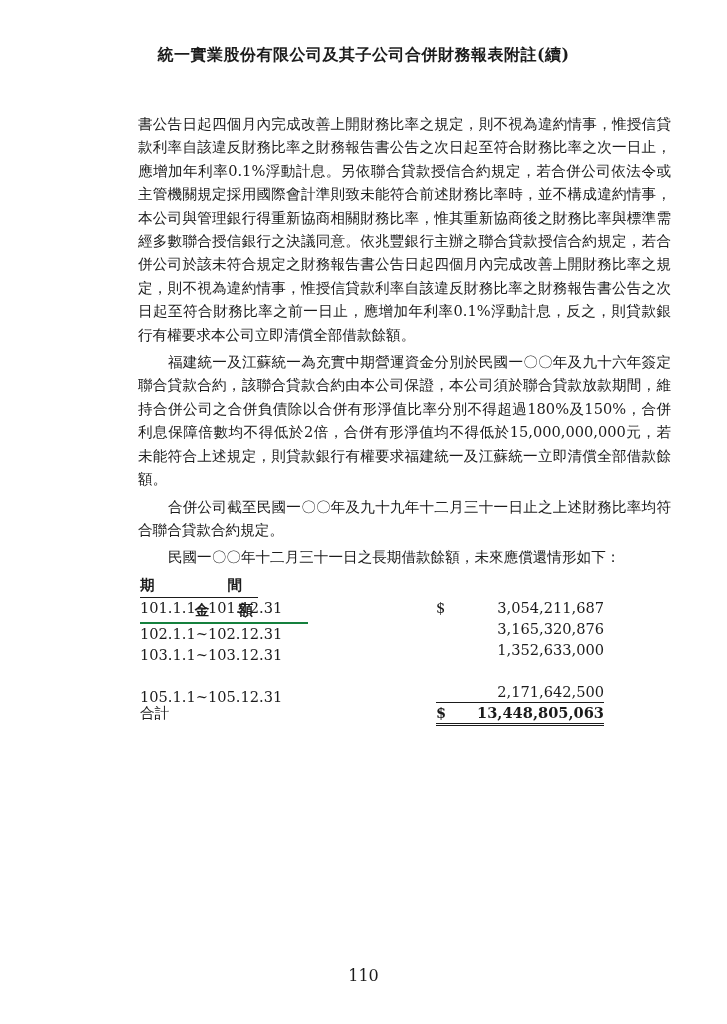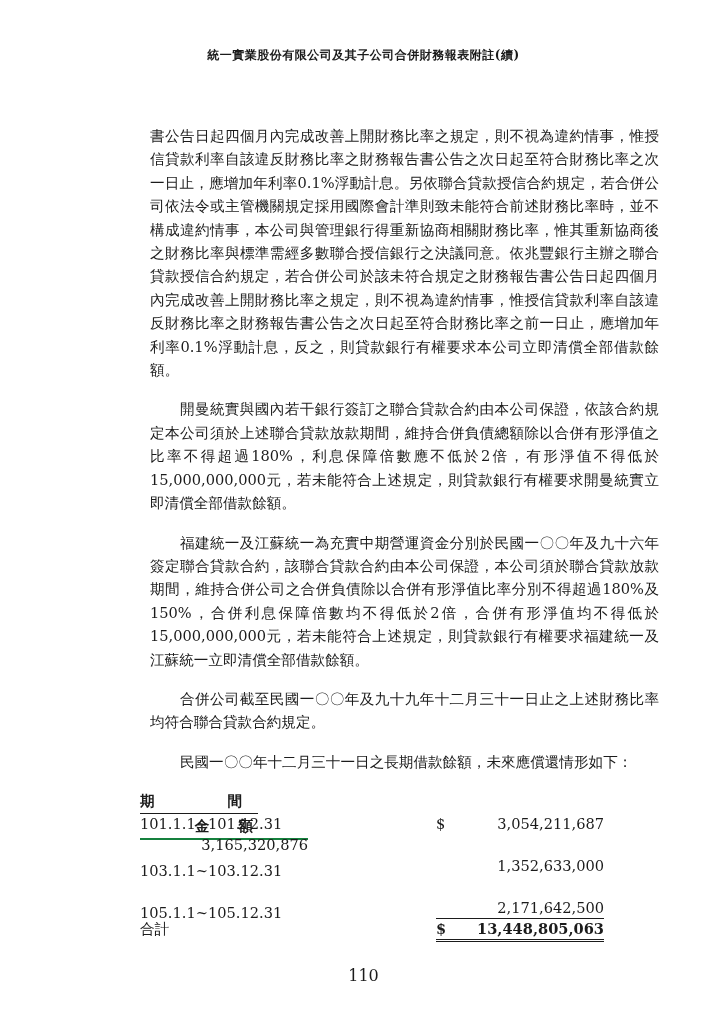--- a/index.html
+++ b/index.html
@@ -9,35 +9,35 @@
     height: 1024px;
     background: #ffffff;
     font-family: "DejaVu Serif", serif;
     color: #1b1b1b;
     overflow: hidden;
   }
   .doc-title {
     padding-top: 44px;
     text-align: center;
     font-weight: bold;
-    font-size: 12px;
+    font-size: 16px;
     letter-spacing: 0.5px;
     line-height: 22px;
   }
   .content {
     position: absolute;
     left: 134px;
     top: 108px;
     width: 541px;
     font-size: 14.6px;
     line-height: 23.4px;
     text-align: justify;
     text-justify: inter-ideograph;
   }
-  .content p { margin: 16px; }
+  .content p { margin: 4px; }
   .content p.indent { text-indent: 2.05em; }
 
   .ltable { margin-top: 1px; padding-left: 6px; }
   .trow {
     display: flex;
     align-items: baseline;
     height: 21px;
     line-height: 21px;
   }
   .trow.thead { height: 24px; line-height: 24px; flex-direction: column; }
@@ -77,41 +77,41 @@
 </style>
 </head>
 <body>
 
 <div class="page">
 
   <div class="doc-title">統一實業股份有限公司及其子公司合併財務報表附註(續)</div>
 
   <div class="content">
     <p>書公告日起四個月內完成改善上開財務比率之規定，則不視為違約情事，惟授信貸款利率自該違反財務比率之財務報告書公告之次日起至符合財務比率之次一日止，應增加年利率0.1%浮動計息。另依聯合貸款授信合約規定，若合併公司依法令或主管機關規定採用國際會計準則致未能符合前述財務比率時，並不構成違約情事，本公司與管理銀行得重新協商相關財務比率，惟其重新協商後之財務比率與標準需經多數聯合授信銀行之決議同意。依兆豐銀行主辦之聯合貸款授信合約規定，若合併公司於該未符合規定之財務報告書公告日起四個月內完成改善上開財務比率之規定，則不視為違約情事，惟授信貸款利率自該違反財務比率之財務報告書公告之次日起至符合財務比率之前一日止，應增加年利率0.1%浮動計息，反之，則貸款銀行有權要求本公司立即清償全部借款餘額。</p>
-    <p class="indent">開曼統實與國內若干銀行簽訂之聯合貸款合約由本公司保證，依該合約規定本公司須於上述聯合貸款放款期間，維持合併負債總額除以合併有形淨值之比率不得超過180%，利息保障倍數應不低於2倍，有形淨值不得低於15,000,000,000元，若未能符合上述規定，則貸款銀行有權要求開曼統實立即清償全部借款餘額。</p>
     <p class="indent">福建統一及江蘇統一為充實中期營運資金分別於民國一〇〇年及九十六年簽定聯合貸款合約，該聯合貸款合約由本公司保證，本公司須於聯合貸款放款期間，維持合併公司之合併負債除以合併有形淨值比率分別不得超過180%及150%，合併利息保障倍數均不得低於2倍，合併有形淨值均不得低於15,000,000,000元，若未能符合上述規定，則貸款銀行有權要求福建統一及江蘇統一立即清償全部借款餘額。</p>
     <p class="indent">合併公司截至民國一〇〇年及九十九年十二月三十一日止之上述財務比率均符合聯合貸款合約規定。</p>
     <p class="indent">民國一〇〇年十二月三十一日之長期借款餘額，未來應償還情形如下：</p>
 
     <div class="ltable">
 
       <div class="trow thead">
         <span class="col-period"><span class="period-header">期　　　　　間</span></span>
         <span class="col-amount amount-header">金　　額</span>
       </div>
 
       <div class="trow">
         <span class="col-period">101.1.1~101.12.31</span>
         <span class="col-amount">
             <span>$</span>
             <span>3,054,211,687</span>
           </span>
       </div>
 
       <div class="trow">
+        <span class="col-period">102.1.1~102.12.31</span>
         <span class="col-amount">
             <span></span>
             <span>3,165,320,876</span>
           </span>
       </div>
 
       <div class="trow">
         <span class="col-period">103.1.1~103.12.31</span>
         <span class="col-amount">
             <span></span>

